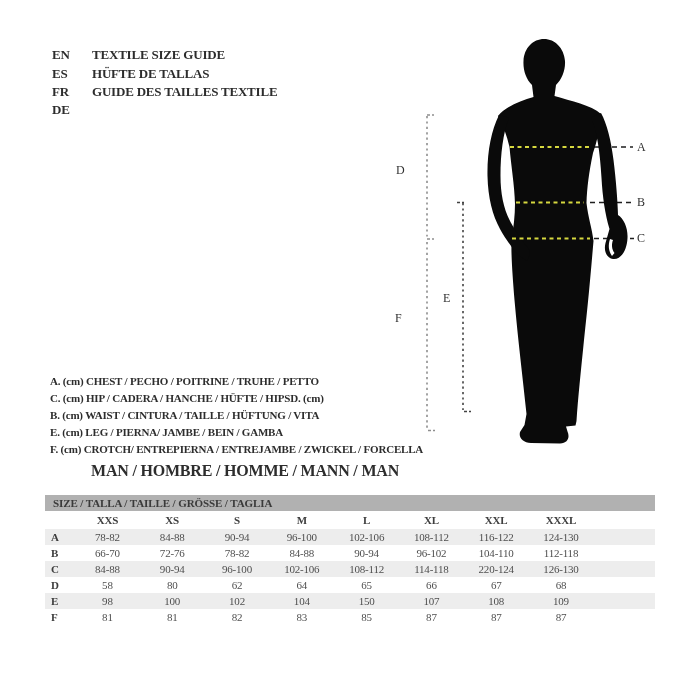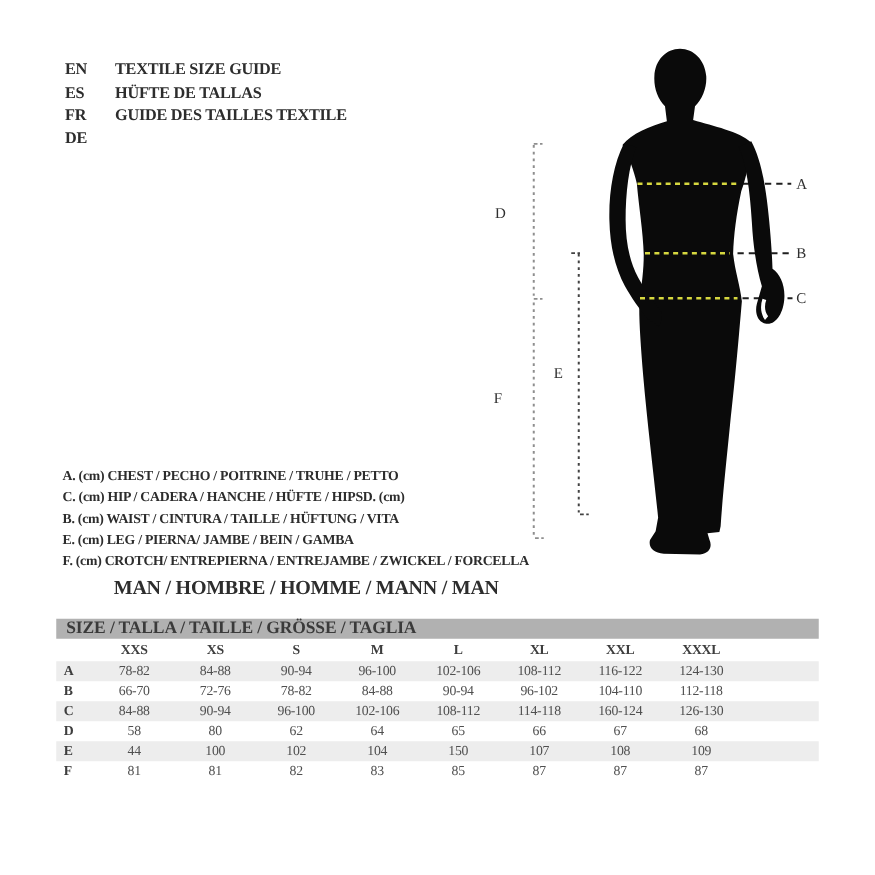--- a/index.html
+++ b/index.html
@@ -27,21 +27,21 @@
   
   .measure-list { position:absolute; left:50px; top:372px; }
   .measure-line { height:17.2px; display:flex; align-items:center;
                   font-size:11px; font-weight:700; color:#2d2d2d; letter-spacing:-0.2px; }
   .gender-line { position:absolute; left:50px; top:463px; height:16px; display:flex; align-items:center;
                  font-size:16px; font-weight:700; color:#2d2d2d; letter-spacing:-0.2px;margin-left:41px; }
 
   
   .size-table { position:absolute; left:45px; top:495px; width:610px; }
   .table-bar { height:16px; line-height:16px; padding-left:8px;
-               font-size:14px; font-weight:700; color:#3a3a3a; letter-spacing:-0.1px; }
+               font-size:11px; font-weight:700; color:#3a3a3a; letter-spacing:-0.1px; }
   .t-row { display:grid; grid-template-columns:30px repeat(8, 64.8px) 1fr;
            align-items:center; font-size:11px; color:#4f4f4f; letter-spacing:-0.2px; }
   .t-row.header { height:18px; font-weight:700; color:#3e3e3e; }
   .t-row.data { height:16px; }
   .cell-label { padding-left:6px; font-weight:700; color:#3e3e3e; }
   .cell-val { text-align:center; }
 </style>
 </head>
 <body>
 
@@ -196,39 +196,39 @@
       <div></div>
     </div>
     <div class="t-row data band" style="background: rgb(237, 237, 237);">
       <div class="cell-label">C</div>
       <div class="cell-val">84-88</div>
       <div class="cell-val">90-94</div>
       <div class="cell-val">96-100</div>
       <div class="cell-val">102-106</div>
       <div class="cell-val">108-112</div>
       <div class="cell-val">114-118</div>
-      <div class="cell-val">160-124</div>
+      <div class="cell-val">220-124</div>
       <div class="cell-val">126-130</div>
       <div></div>
     </div>
     <div class="t-row data">
       <div class="cell-label">D</div>
       <div class="cell-val">58</div>
       <div class="cell-val">80</div>
       <div class="cell-val">62</div>
       <div class="cell-val">64</div>
       <div class="cell-val">65</div>
       <div class="cell-val">66</div>
       <div class="cell-val">67</div>
       <div class="cell-val">68</div>
       <div></div>
     </div>
     <div class="t-row data band" style="background: rgb(237, 237, 237);">
       <div class="cell-label">E</div>
-      <div class="cell-val">44</div>
+      <div class="cell-val">98</div>
       <div class="cell-val">100</div>
       <div class="cell-val">102</div>
       <div class="cell-val">104</div>
       <div class="cell-val">150</div>
       <div class="cell-val">107</div>
       <div class="cell-val">108</div>
       <div class="cell-val">109</div>
       <div></div>
     </div>
     <div class="t-row data">

